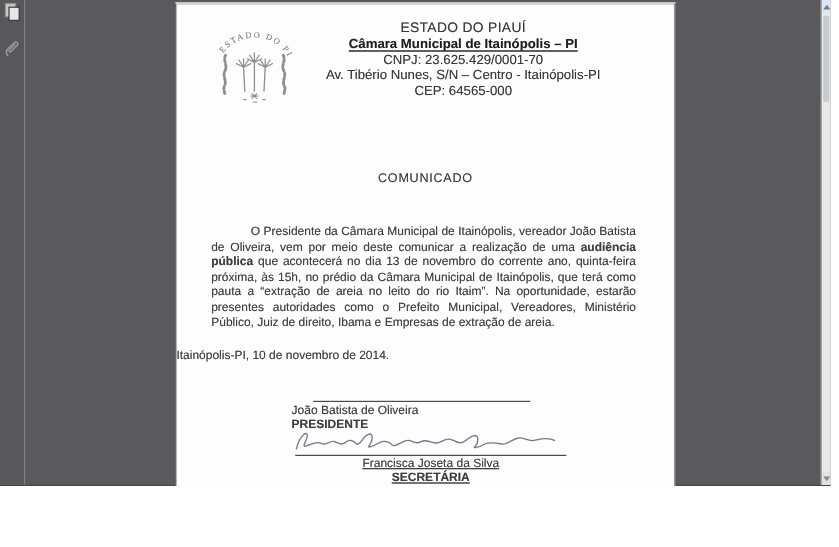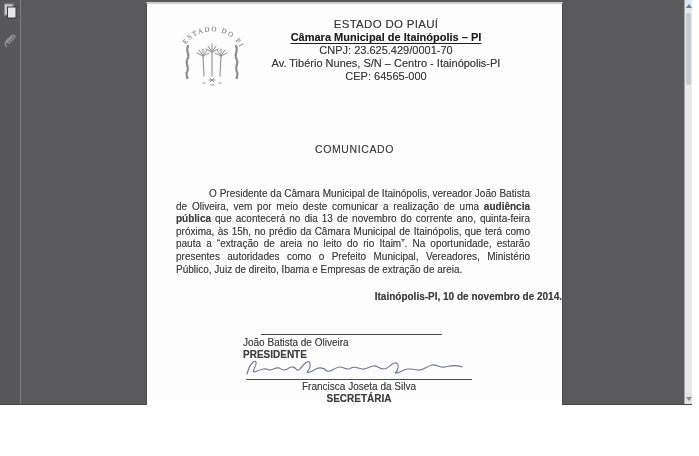--- a/index.html
+++ b/index.html
@@ -41,30 +41,30 @@
   .h-small{font-size:11px;margin-top:1px;}
   
   .subject{left:0;top:139px;width:100%;text-align:center;font-size:10.5px;
     letter-spacing:.6px;color:#3e3e3e;}
   
   .body-block{left:29px;top:184px;width:354px;font-size:10px;line-height:12.6px;
     text-align:justify;color:#3e3e3e;}
   .body-block p{margin:0;}
   .p1{text-indent:33px;}
   .p2{text-indent:40px;}
-  .dateline{left:0;top:287px;width:100%;text-align:right;font-size:10px;color:#3e3e3e;font-weight:bold;}
+  .dateline{left:0;top:287px;width:100%;text-align:left;font-size:10px;color:#3e3e3e;}
   
   .sigline1{left:114px;top:330px;width:181px;border-top:1px solid #4a4a4a;height:0;}
   .sig1text{left:96px;top:333px;width:218px;font-size:10px;
     line-height:11.5px;color:#3e3e3e;}
   .role{font-weight:bold;}
   .sig-svg{left:94px;top:351px;width:228px;height:26px;}
   .sigline2{left:99px;top:375px;width:226px;border-top:1px solid #4a4a4a;height:0;}
   .sig2text{left:99px;top:377px;width:226px;text-align:center;font-size:10px;
-    line-height:11.5px;color:#3e3e3e;}
+    line-height:11.5px;color:#3e3e3e;text-decoration:underline;}
 </style>
 </head>
 <body>
 
 <div class="screen">
 
   <div class="viewer">
 
     <div class="nav-sidebar">
       <div class="sb-btn">

